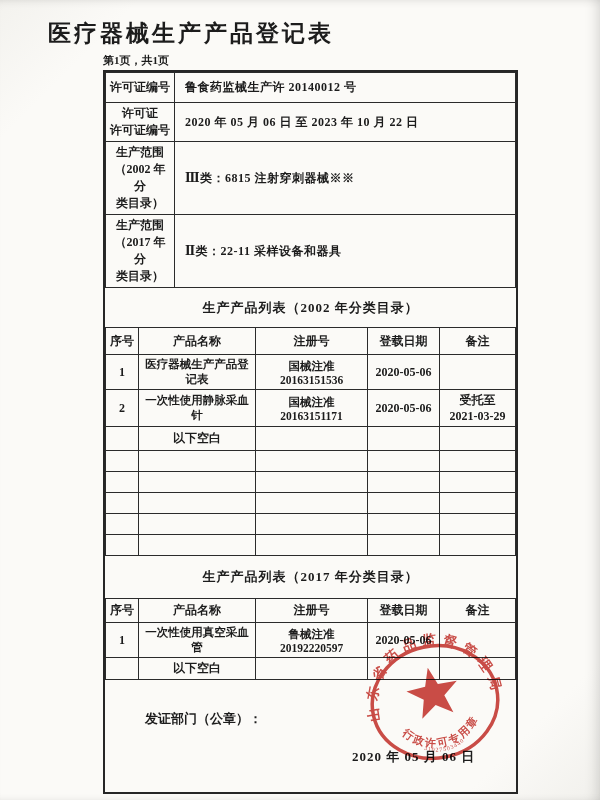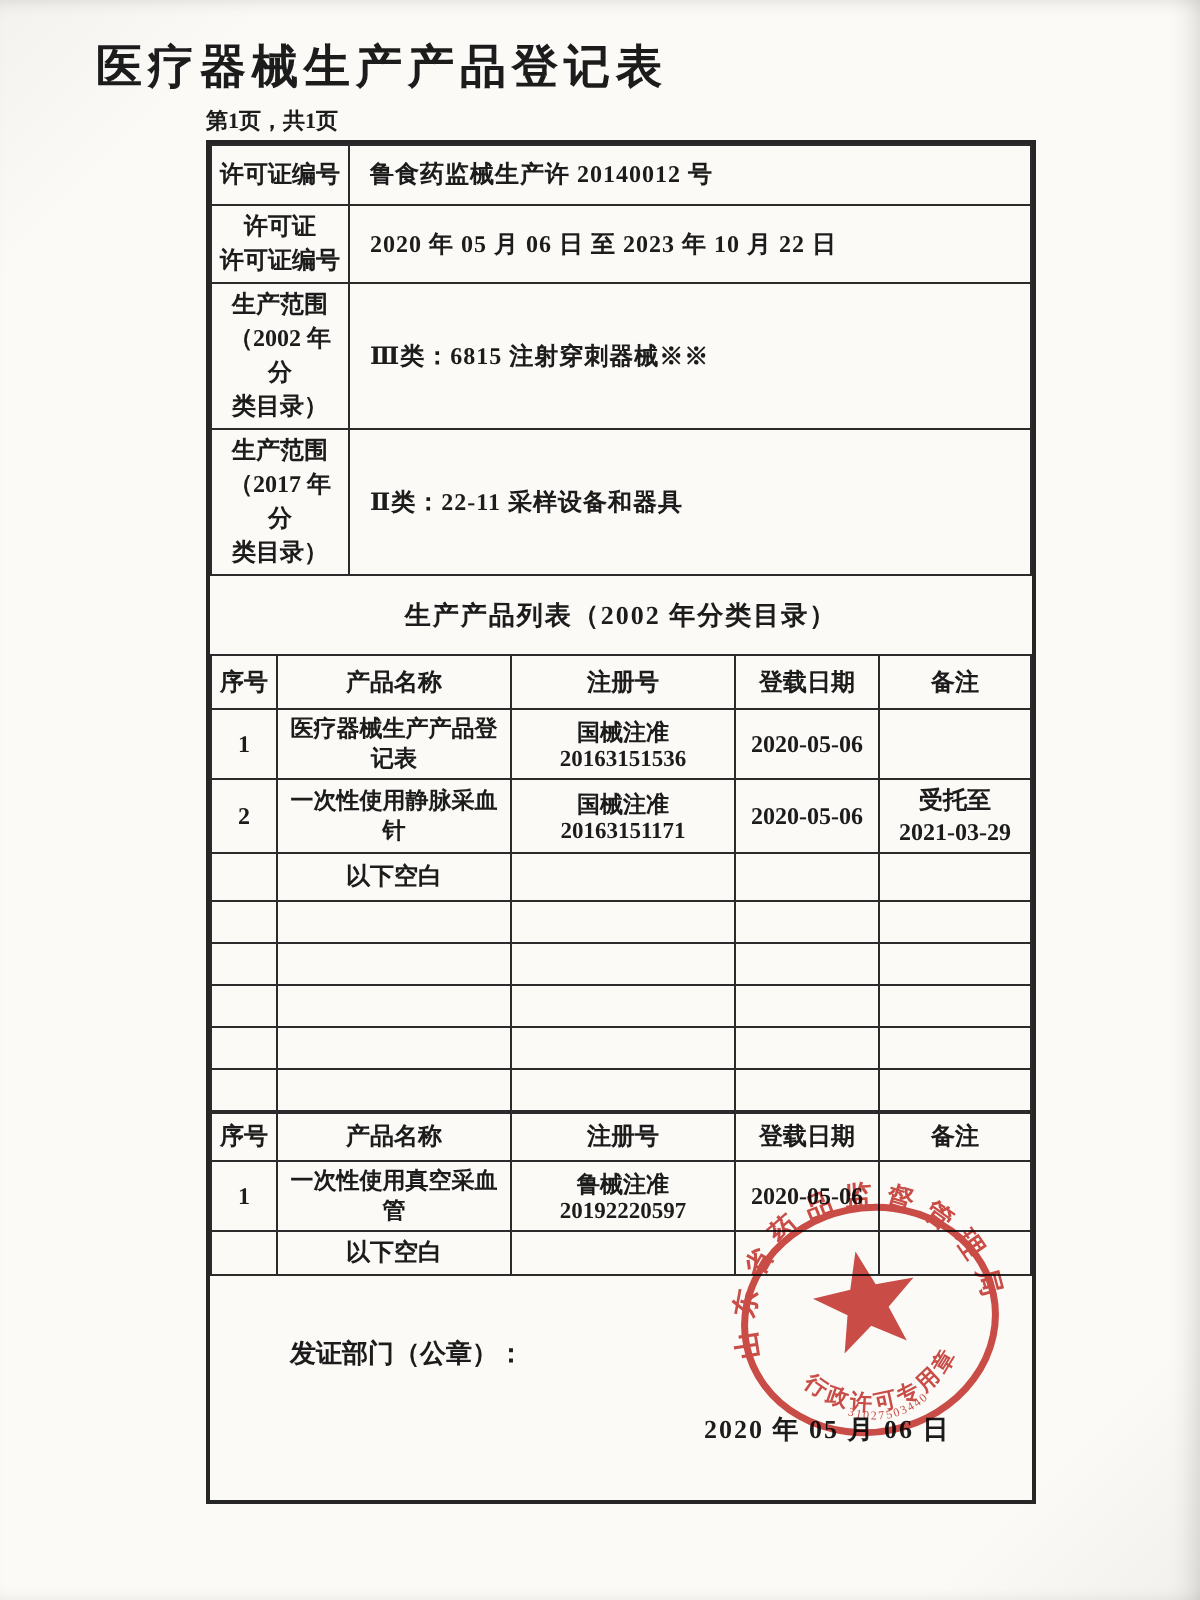--- a/index.html
+++ b/index.html
@@ -163,20 +163,21 @@
       <tr style="height:21px">
         <td></td>
             <td></td>
             <td></td>
             <td></td>
             <td></td>
       </tr>
     </tbody>
       </table>
 
+    <div class="section-title st-2">生产产品列表（2017 年分类目录）</div>
 
     <table class="prod-table">
       <colgroup>
         <col style="width:33px">
           <col style="width:117px">
           <col style="width:112px">
           <col style="width:72px">
           <col>
       </colgroup>
       <tbody>

